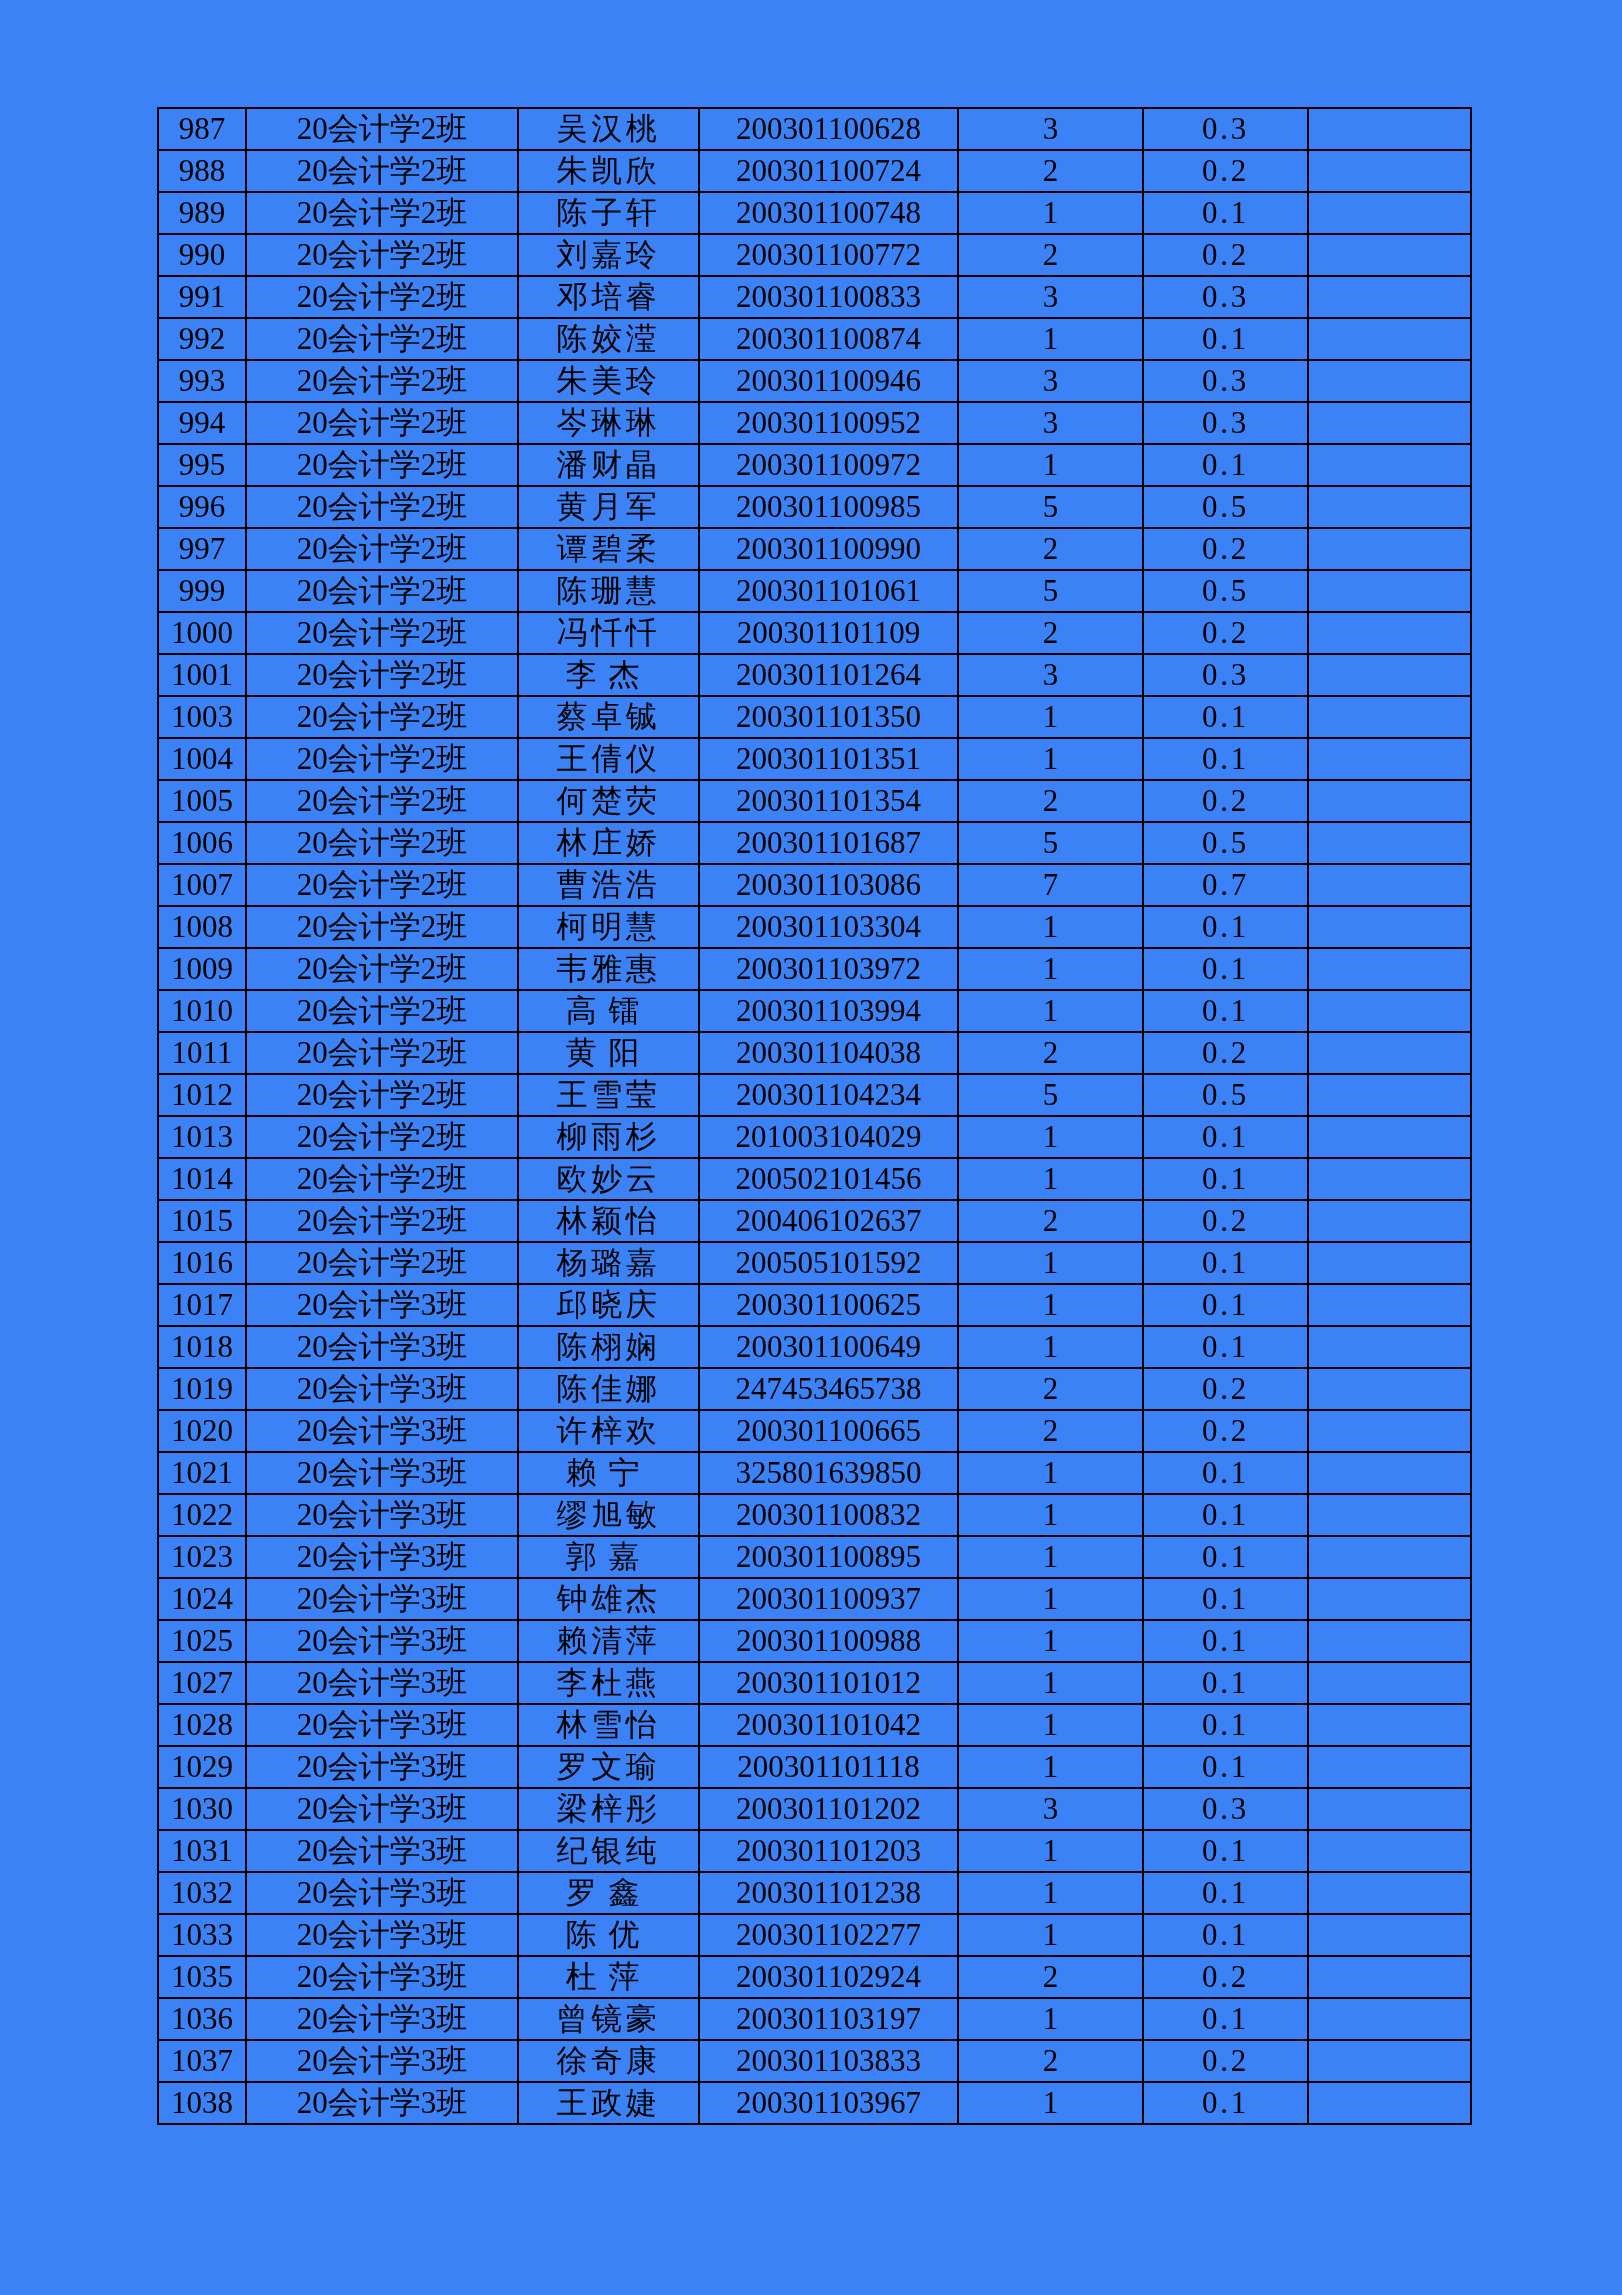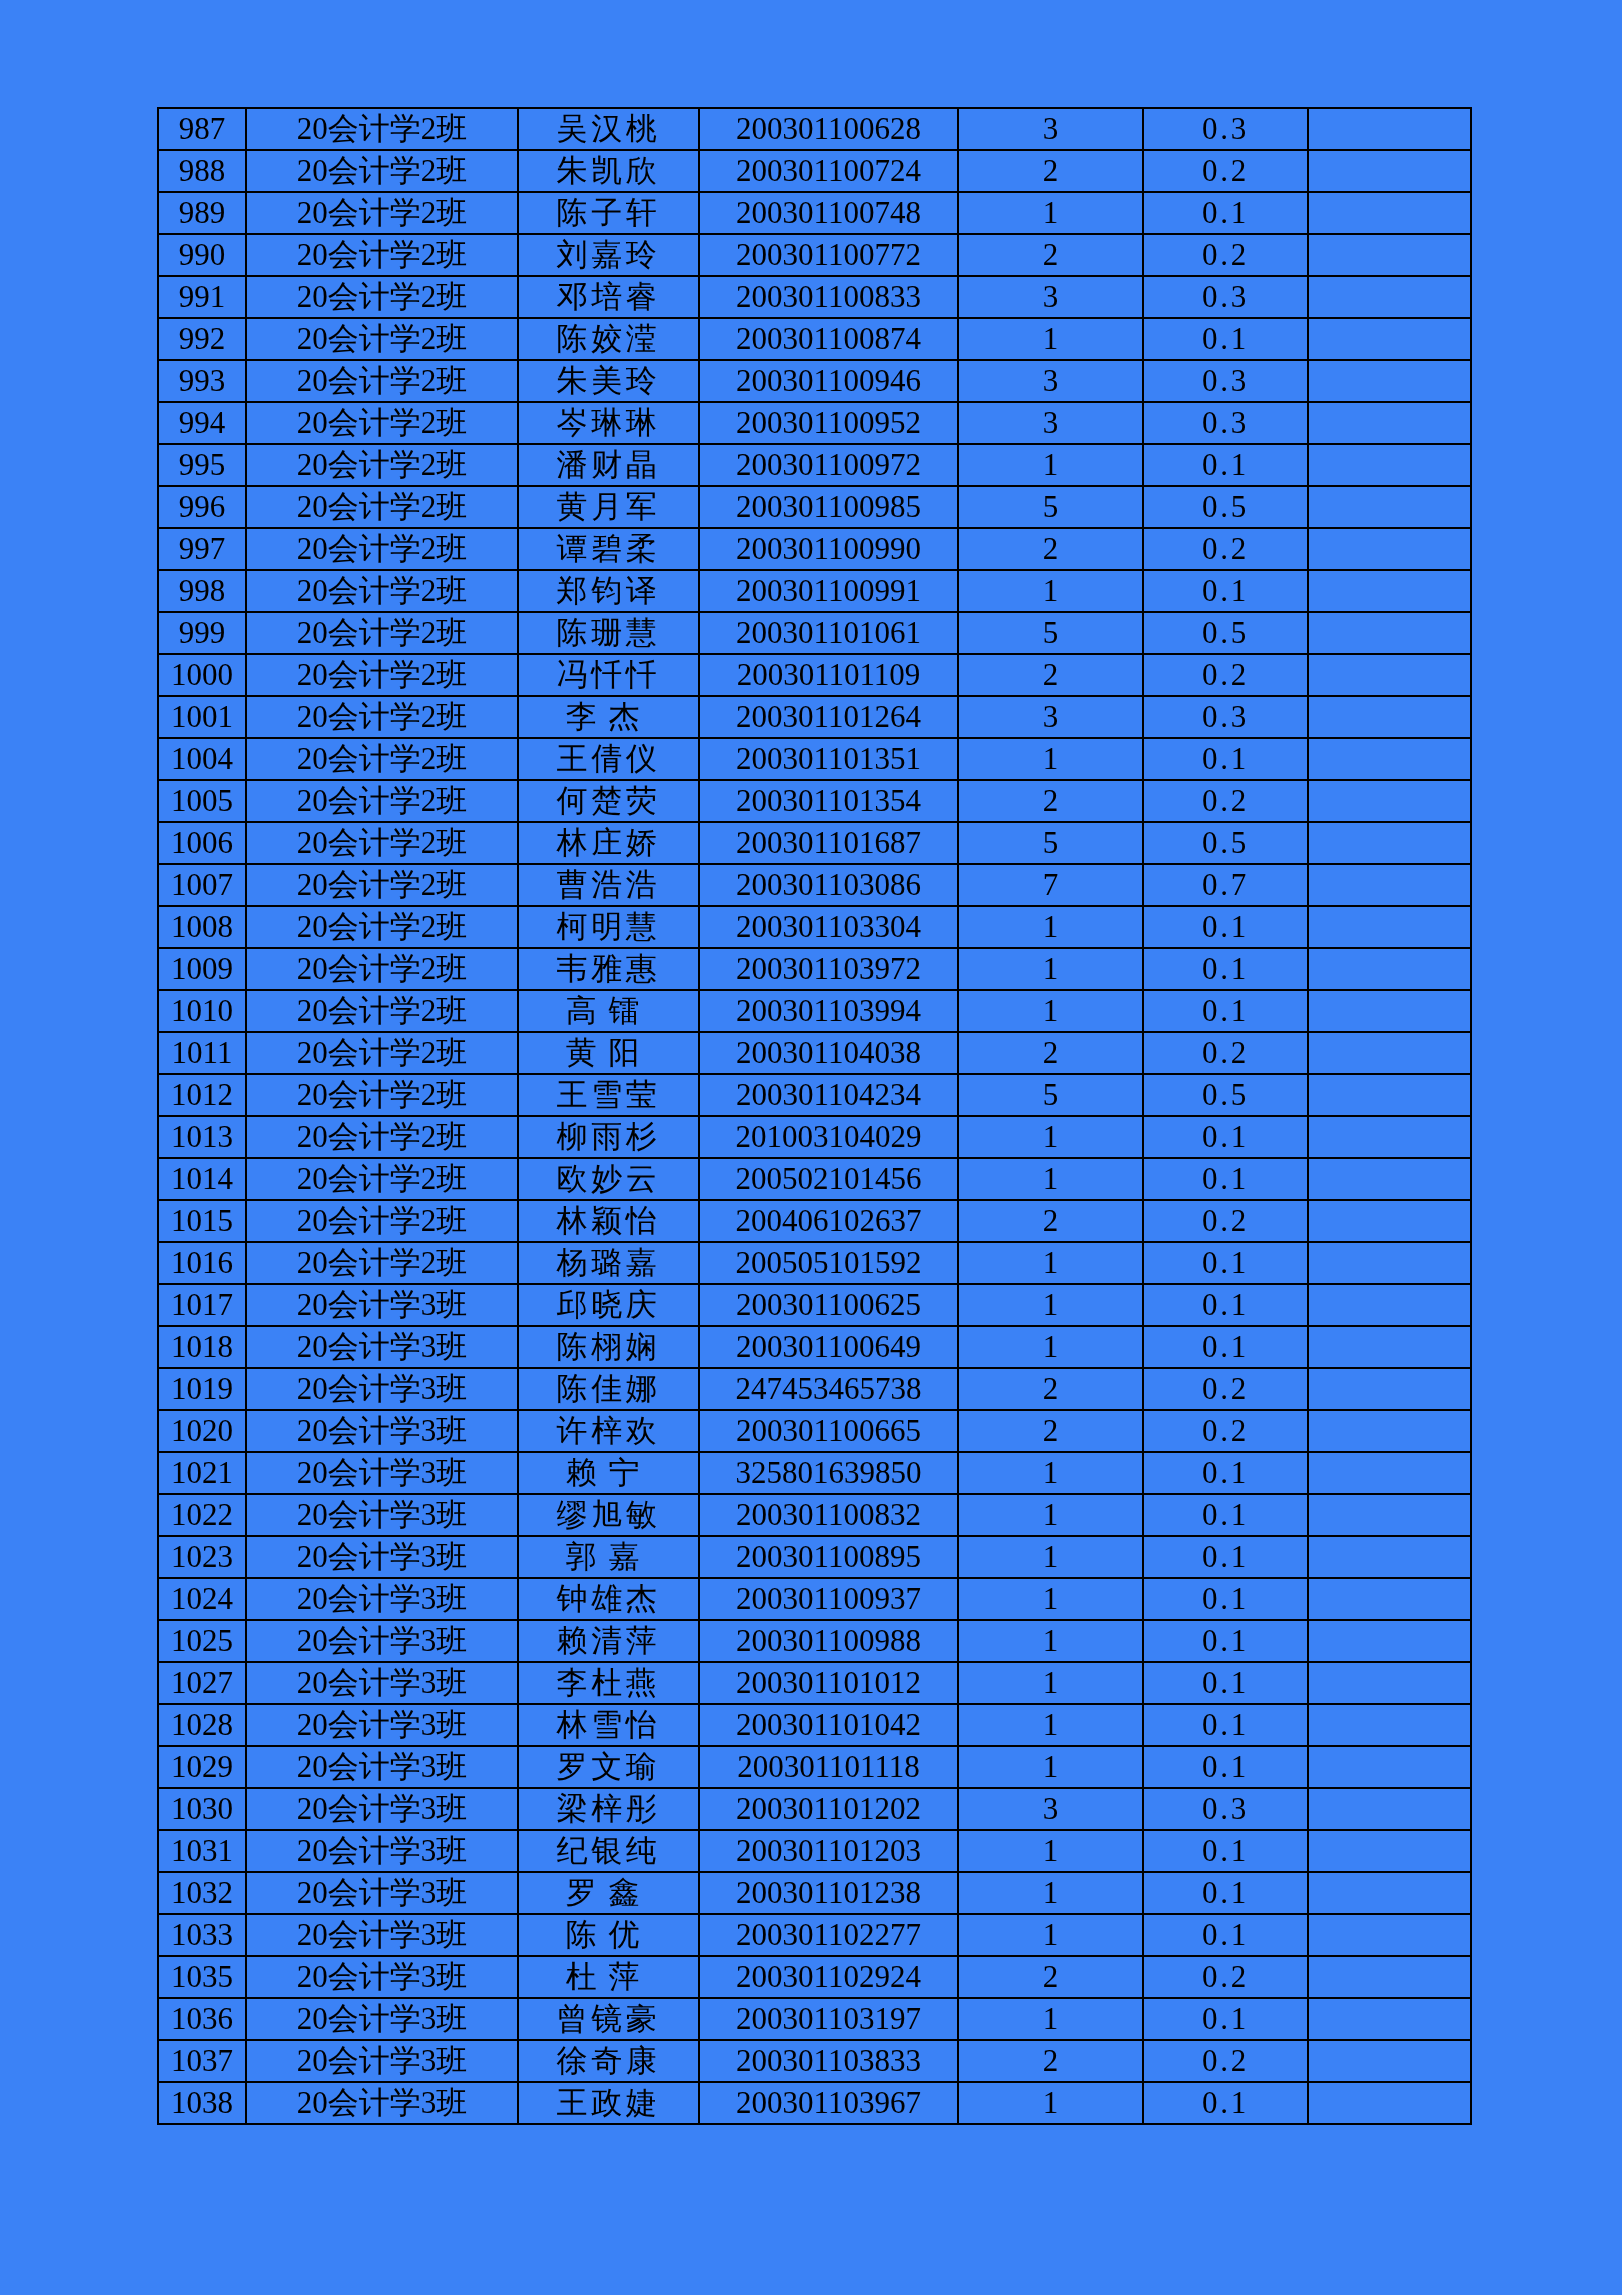--- a/index.html
+++ b/index.html
@@ -155,29 +155,20 @@
         <tr>
           <td class="col-index">997</td>
           <td class="col-class">20会计学2班</td>
           <td class="col-name">谭碧柔</td>
           <td class="col-id">200301100990</td>
           <td class="col-count">2</td>
           <td class="col-score">0.2</td>
           <td class="col-blank"></td>
         </tr>
         <tr>
-          <td class="col-index">998</td>
-          <td class="col-class">20会计学2班</td>
-          <td class="col-name">郑钧译</td>
-          <td class="col-id">200301100991</td>
-          <td class="col-count">1</td>
-          <td class="col-score">0.1</td>
-          <td class="col-blank"></td>
-        </tr>
-        <tr>
           <td class="col-index">999</td>
           <td class="col-class">20会计学2班</td>
           <td class="col-name">陈珊慧</td>
           <td class="col-id">200301101061</td>
           <td class="col-count">5</td>
           <td class="col-score">0.5</td>
           <td class="col-blank"></td>
         </tr>
         <tr>
           <td class="col-index">1000</td>
@@ -188,20 +179,29 @@
           <td class="col-score">0.2</td>
           <td class="col-blank"></td>
         </tr>
         <tr>
           <td class="col-index">1001</td>
           <td class="col-class">20会计学2班</td>
           <td class="col-name spread-2">李杰</td>
           <td class="col-id">200301101264</td>
           <td class="col-count">3</td>
           <td class="col-score">0.3</td>
+          <td class="col-blank"></td>
+        </tr>
+        <tr>
+          <td class="col-index">1003</td>
+          <td class="col-class">20会计学2班</td>
+          <td class="col-name">蔡卓铖</td>
+          <td class="col-id">200301101350</td>
+          <td class="col-count">1</td>
+          <td class="col-score">0.1</td>
           <td class="col-blank"></td>
         </tr>
         <tr>
           <td class="col-index">1004</td>
           <td class="col-class">20会计学2班</td>
           <td class="col-name">王倩仪</td>
           <td class="col-id">200301101351</td>
           <td class="col-count">1</td>
           <td class="col-score">0.1</td>
           <td class="col-blank"></td>

